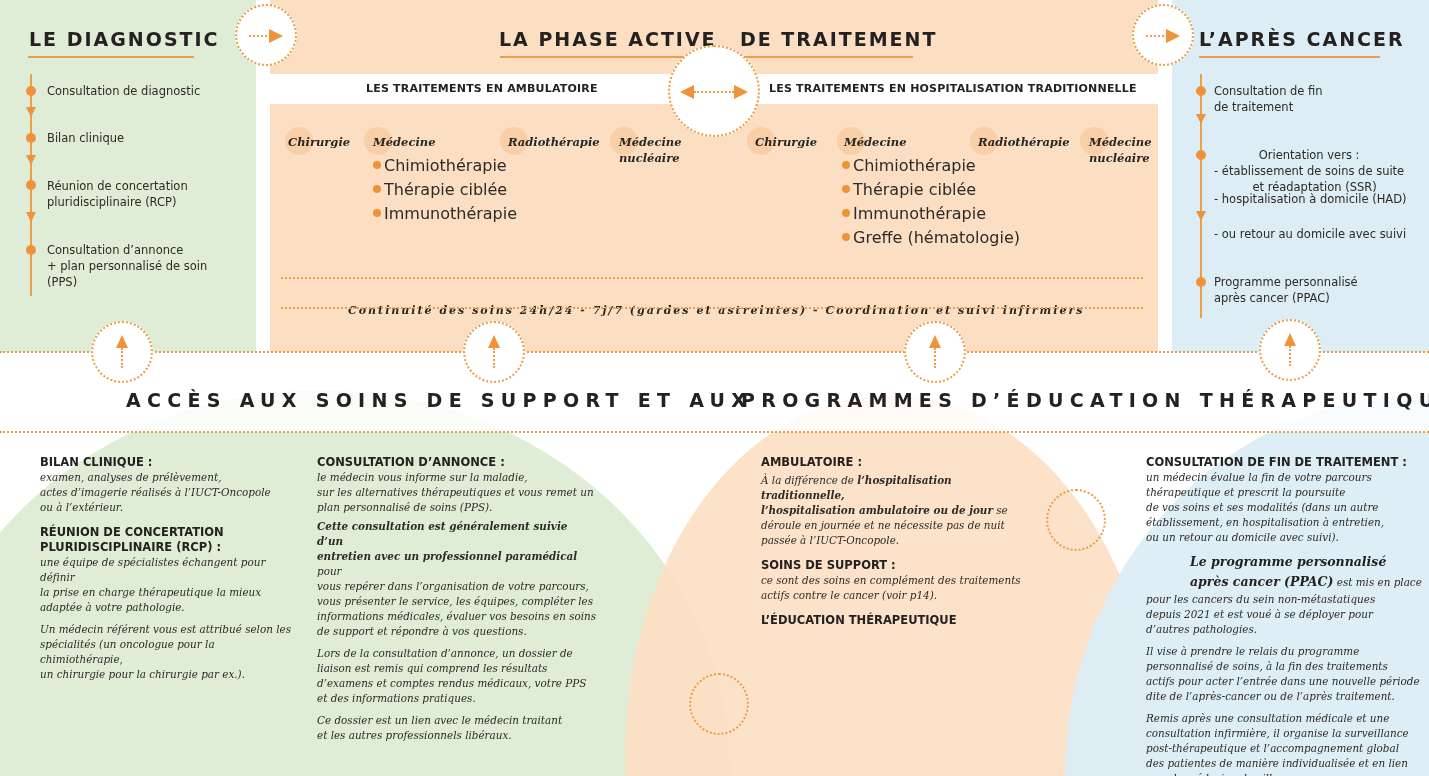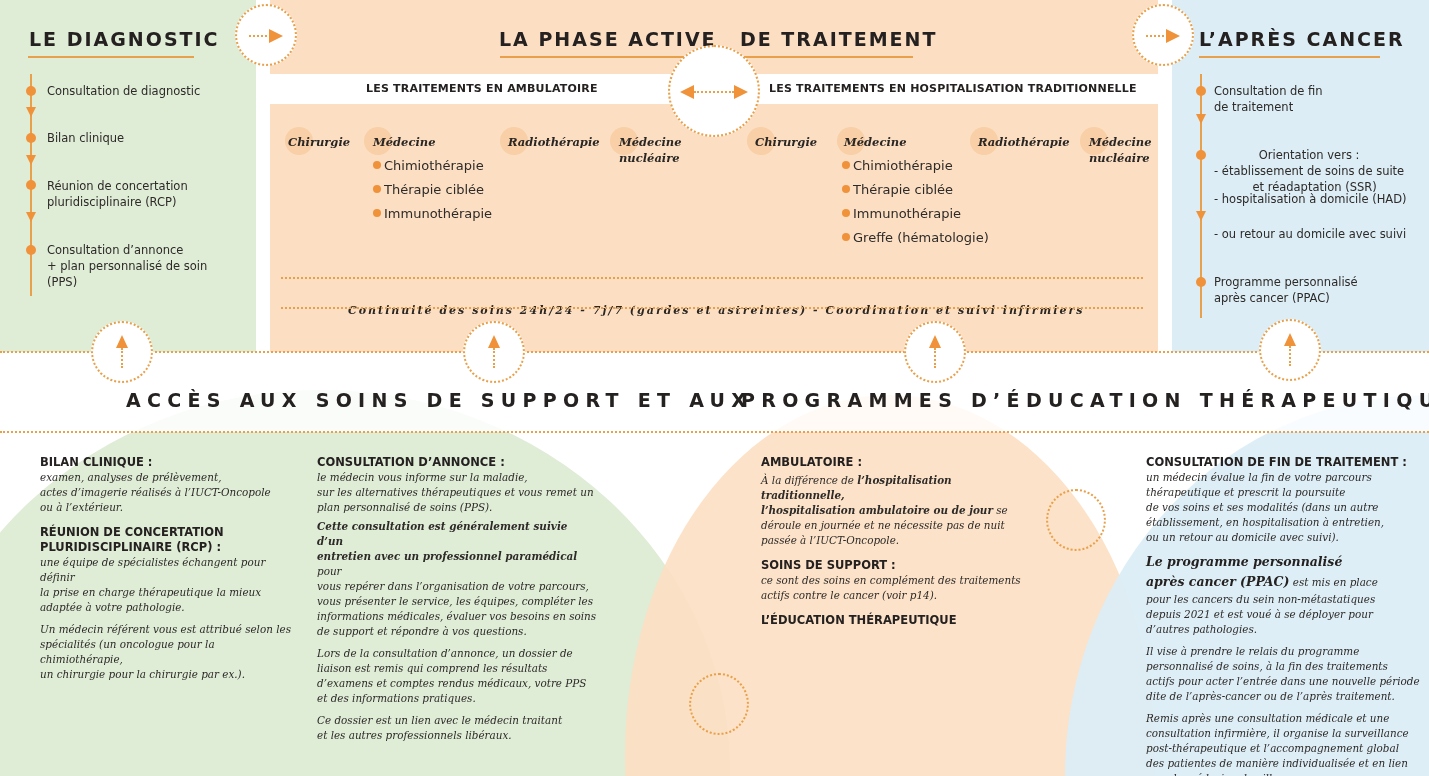--- a/index.html
+++ b/index.html
@@ -24,21 +24,21 @@
   .timeline-line { width: 2px; background: #e8a04a; }
   .dot { width: 10px; height: 10px; border-radius: 50%; background: #f0923a; }
   .tri-down { width: 0; height: 0; border-left: 5px solid transparent; border-right: 5px solid transparent; border-top: 10px solid #f0923a; }
 
   .step-text { font-family: "DejaVu Sans", sans-serif; font-size: 11.5px; line-height: 16px; color: #2d2a28; white-space: nowrap; }
 
   .band-label { font-family: "DejaVu Sans", sans-serif; font-weight: bold; font-size: 11px; color: #242120; letter-spacing: 0.2px; white-space: nowrap; }
 
   .cat { font-family: "DejaVu Serif", serif; font-style: italic; font-weight: bold; font-size: 11.5px; color: #2a2623; white-space: nowrap; line-height: 16px; }
   .cat-circle { width: 28px; height: 28px; border-radius: 50%; background: #f8cfa6; }
-  .bullet { font-family: "DejaVu Sans", sans-serif; font-size: 13px; color: #2d2a28; white-space: nowrap; display: flex; align-items: center; height: 16px; }
+  .bullet { font-family: "DejaVu Sans", sans-serif; font-size: 16px; color: #2d2a28; white-space: nowrap; display: flex; align-items: center; height: 16px; }
   .bullet .bdot { width: 8px; height: 8px; border-radius: 50%; background: #f0923a; margin-right: 3px; flex: none; }
 
   .dotted-h { height: 0; border-top: 2px dotted #e8a04a; }
   .continuity { font-family: "DejaVu Serif", serif; font-style: italic; font-weight: bold; font-size: 11px; letter-spacing: 2px; color: #2a2623; white-space: nowrap; }
 
   .circle-connector { border-radius: 50%; border: 2px dotted #e8a04a; background: #ffffff; }
   .arrow-dots { position: absolute; border-top: 2px dotted #e8a04a; }
   .arrow-dots-v { position: absolute; border-left: 2px dotted #e8a04a; }
   .tri-right { width: 0; height: 0; border-top: 7px solid transparent; border-bottom: 7px solid transparent; border-left: 14px solid #f0923a; }
   .tri-left { width: 0; height: 0; border-top: 7px solid transparent; border-bottom: 7px solid transparent; border-right: 14px solid #f0923a; }
@@ -47,21 +47,21 @@
   .big-title { font-family: "DejaVu Sans", sans-serif; font-weight: bold; font-size: 19px; letter-spacing: 6.3px; color: #242120; white-space: nowrap; }
 
   
   .blob { position: absolute; border-radius: 50%; }
   .text-col { position: absolute; }
   .h-bold { font-family: "DejaVu Sans", sans-serif; font-weight: bold; font-size: 11.5px; color: #242120; line-height: 15px; }
   .p-it { font-family: "DejaVu Serif", serif; font-style: italic; font-size: 10.4px; line-height: 15px; color: #2d2a28; }
   .p-it b { font-weight: bold; }
   .mb6 { margin-bottom: 7px; }
   .mb10 { margin-bottom: 10px; }
-  .bold-it-lg { font-family: "DejaVu Serif", serif; font-style: italic; font-weight: bold; font-size: 12.5px; line-height: 20px; color: #242120; }
+  .bold-it-lg { font-family: "DejaVu Serif", serif; font-style: italic; font-weight: bold; font-size: 12.5px; line-height: 20px; color: #242120; margin-left: 44px; }
 </style>
 </head>
 <body>
 
 <div class="blob" style="left:-90px; top:390px; width:820px; height:760px; background:#dfecd6;"></div>
 <div class="blob" style="left:625px; top:395px; width:530px; height:720px; background:#fcdfc3; opacity:0.92;"></div>
 <div class="blob" style="left:1065px; top:395px; width:720px; height:760px; background:#dcedf5; opacity:0.95;"></div>
 
 <div class="blob" style="left:625px; top:395px; width:530px; height:720px; background:transparent;"></div>
 

